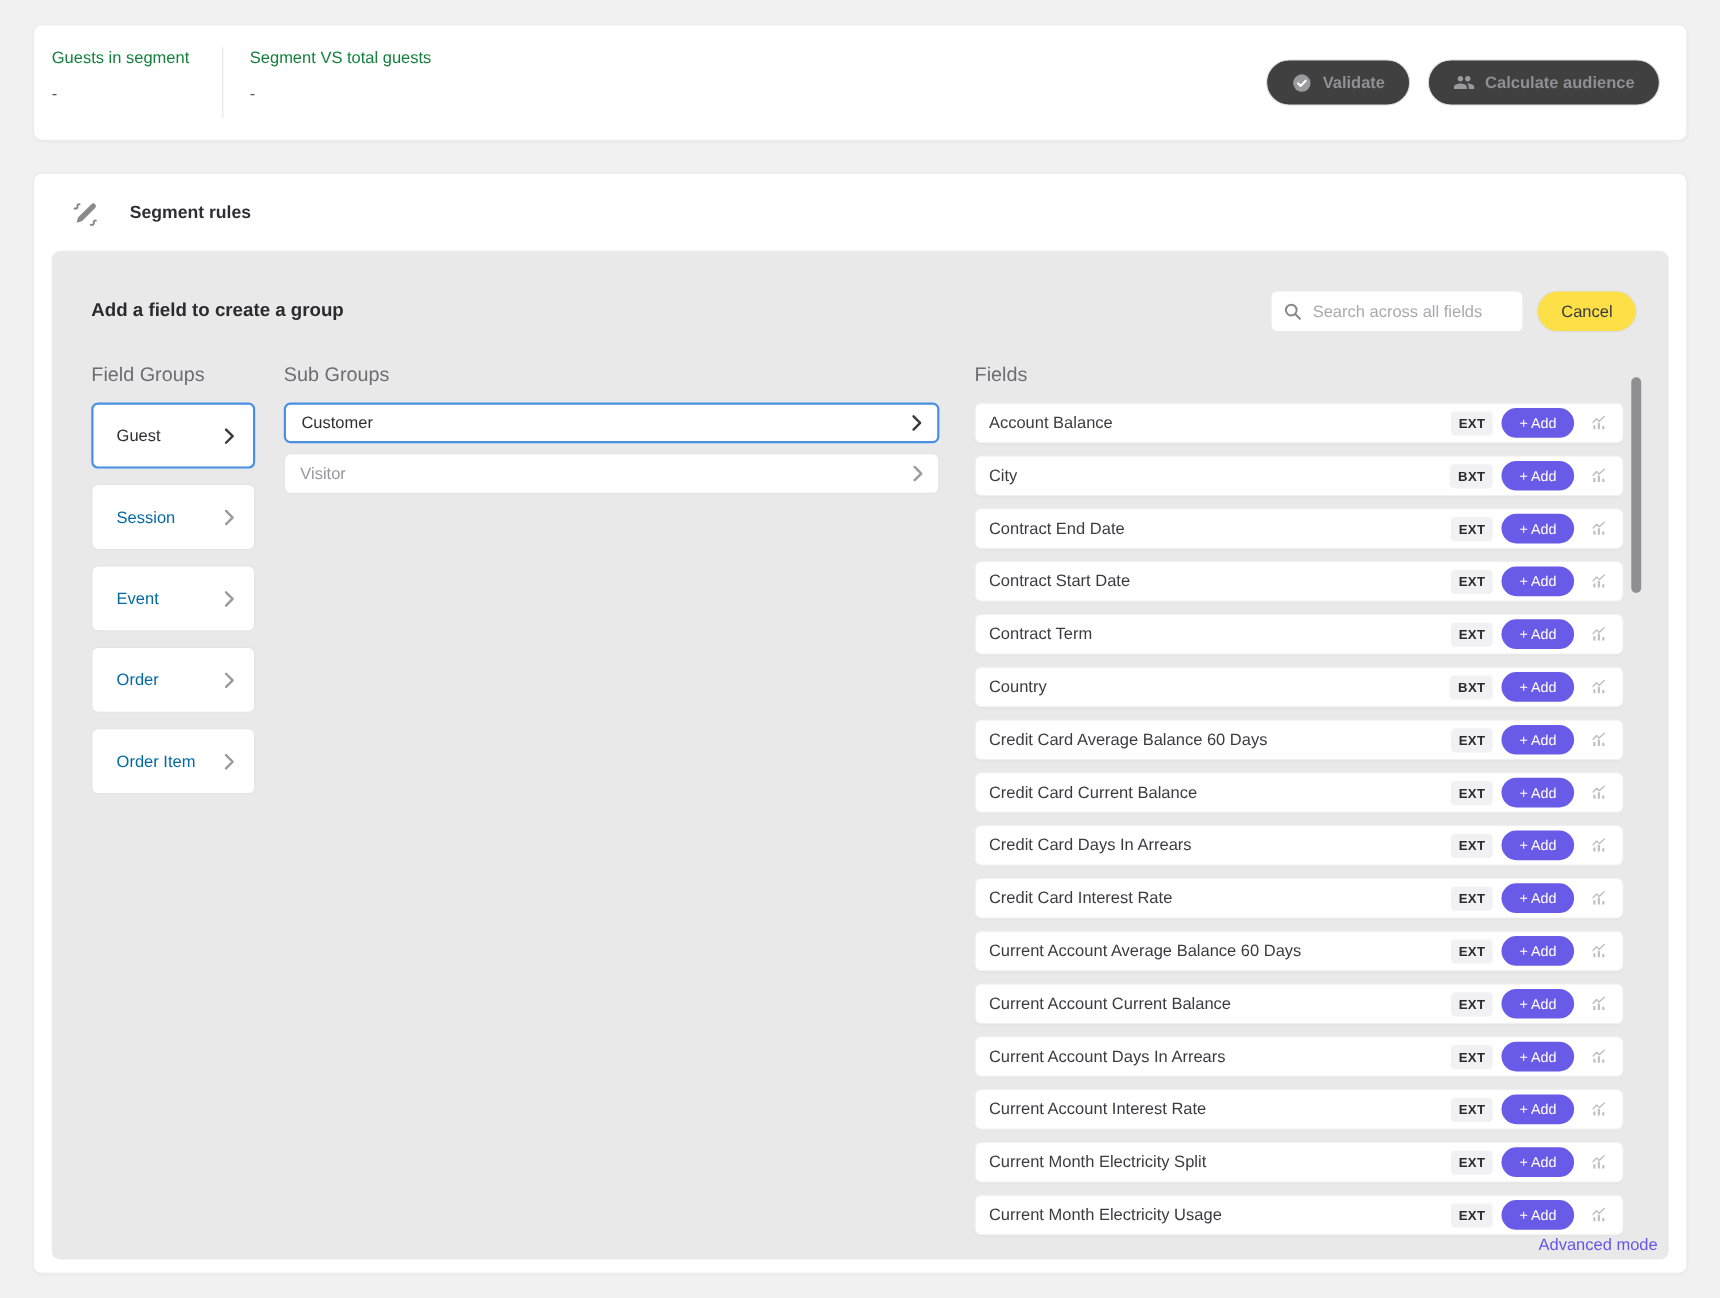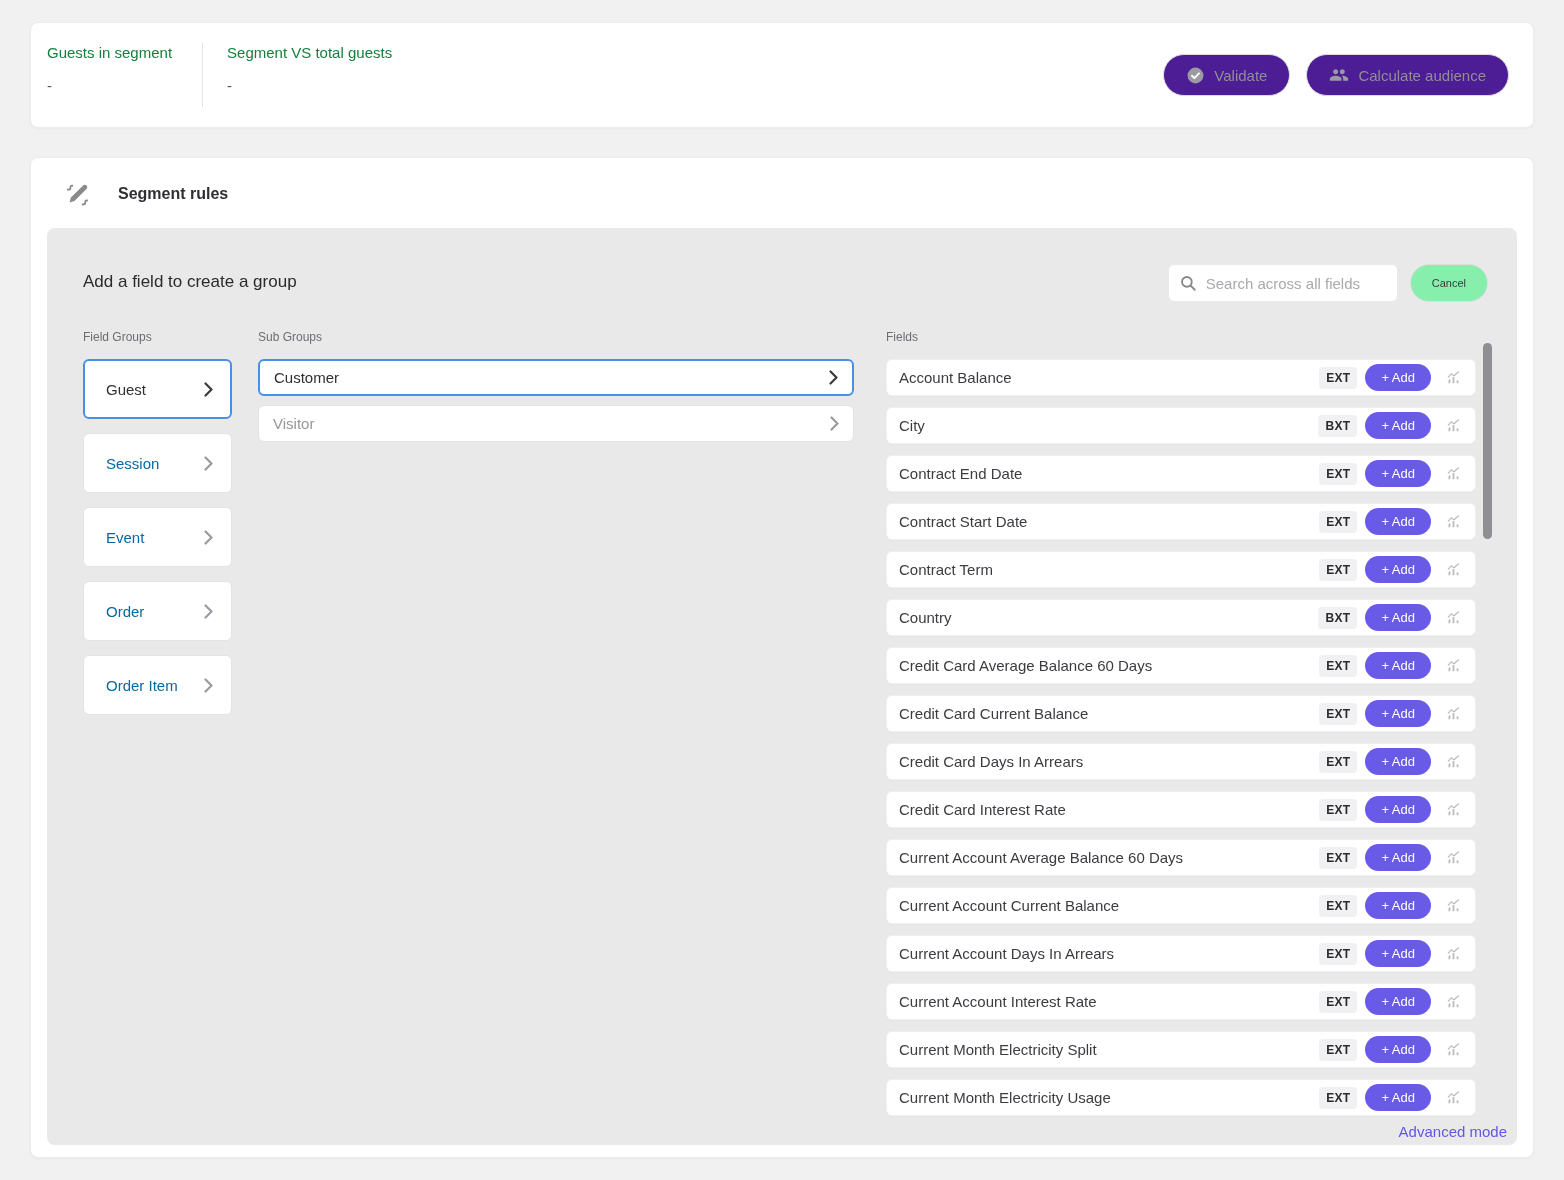--- a/index.html
+++ b/index.html
@@ -26,23 +26,24 @@
   }
   .stat { padding:0 30px 0 0; display:flex; flex-direction:column; }
   .stat + .v-divider + .stat { padding-left:24px; }
   .stat-label { font-size:15px; color:#15803d; line-height:20px; }
   .stat-value { font-size:15px; color:#55555a; margin-top:14px; }
   .v-divider { width:1px; background:#e4e4e7; margin:0 0; }
   .stats-actions { margin-left:auto; display:flex; align-items:center; gap:16px; }
   .pill-btn {
     display:inline-flex; align-items:center; gap:9px;
     height:42px; padding:0 22px;
-    background:#4c1d95; border:1px solid #dcdcdf; border-radius:21px;
+    background:#404040; border:1px solid #dcdcdf; border-radius:21px;
     font-size:15px; color:#8f8f94; cursor:pointer;
     font-family:inherit;
+    font-weight:bold;
   }
   .pill-btn svg { flex:0 0 auto; }
 
   
   .rules-card {
     margin:29px 30px 0 30px;
     background:#fff;
     border:1px solid #ececee;
     border-radius:8px;
     box-shadow:0 1px 3px rgba(0,0,0,.04);
@@ -58,43 +59,43 @@
   
   .panel {
     position:relative;
     margin:0 16px;
     background:#e9e9ea;
     border-radius:8px;
     height:917px;
     padding:36px 0 0 36px;
   }
   .panel-toprow { display:flex; align-items:flex-start; padding-right:29px; }
-  .panel-heading { font-size:17px; font-weight:400; color:#2b2b2e; margin-top:8px; }
+  .panel-heading { font-size:17px; font-weight:700; color:#2b2b2e; margin-top:8px; }
   .search-wrap {
     margin-left:auto;
     width:230px; height:38px;
     background:#fff; border:1px solid #e9e9eb; border-radius:6px;
     display:flex; align-items:center; padding:0 10px;
   }
   .search-wrap svg { color:#86868b; }
   .search-input {
     border:none; outline:none; background:transparent;
     font-size:15px; color:#3c3c40; margin-left:9px; width:100%;
     font-family:inherit;
   }
   .search-input::placeholder { color:#a9a9ae; }
   .cancel-btn {
     margin-left:12px;
     height:38px; padding:0 21px;
-    background:#86efac; border:1px solid #dedee1; border-radius:19px;
-    font-size:11px; color:#3a3a3e; cursor:pointer; font-family:inherit;
+    background:#fde047; border:1px solid #dedee1; border-radius:19px;
+    font-size:15px; color:#3a3a3e; cursor:pointer; font-family:inherit;
   }
 
   .columns { display:flex; margin-top:28px; }
-  .col-label { font-size:12px; color:#6d6d72; margin-bottom:15px; }
+  .col-label { font-size:18px; color:#6d6d72; margin-bottom:15px; }
   .col-field-groups { width:149px; margin-right:26px; }
   .col-sub-groups { width:596px; margin-right:32px; }
   .col-fields { width:590px; }
 
   
   .group-card {
     height:60px; background:#fff;
     border:1px solid #e3e3e6; border-radius:6px;
     display:flex; align-items:center; justify-content:space-between;
     padding:0 18px 0 22px; margin-bottom:14px;

